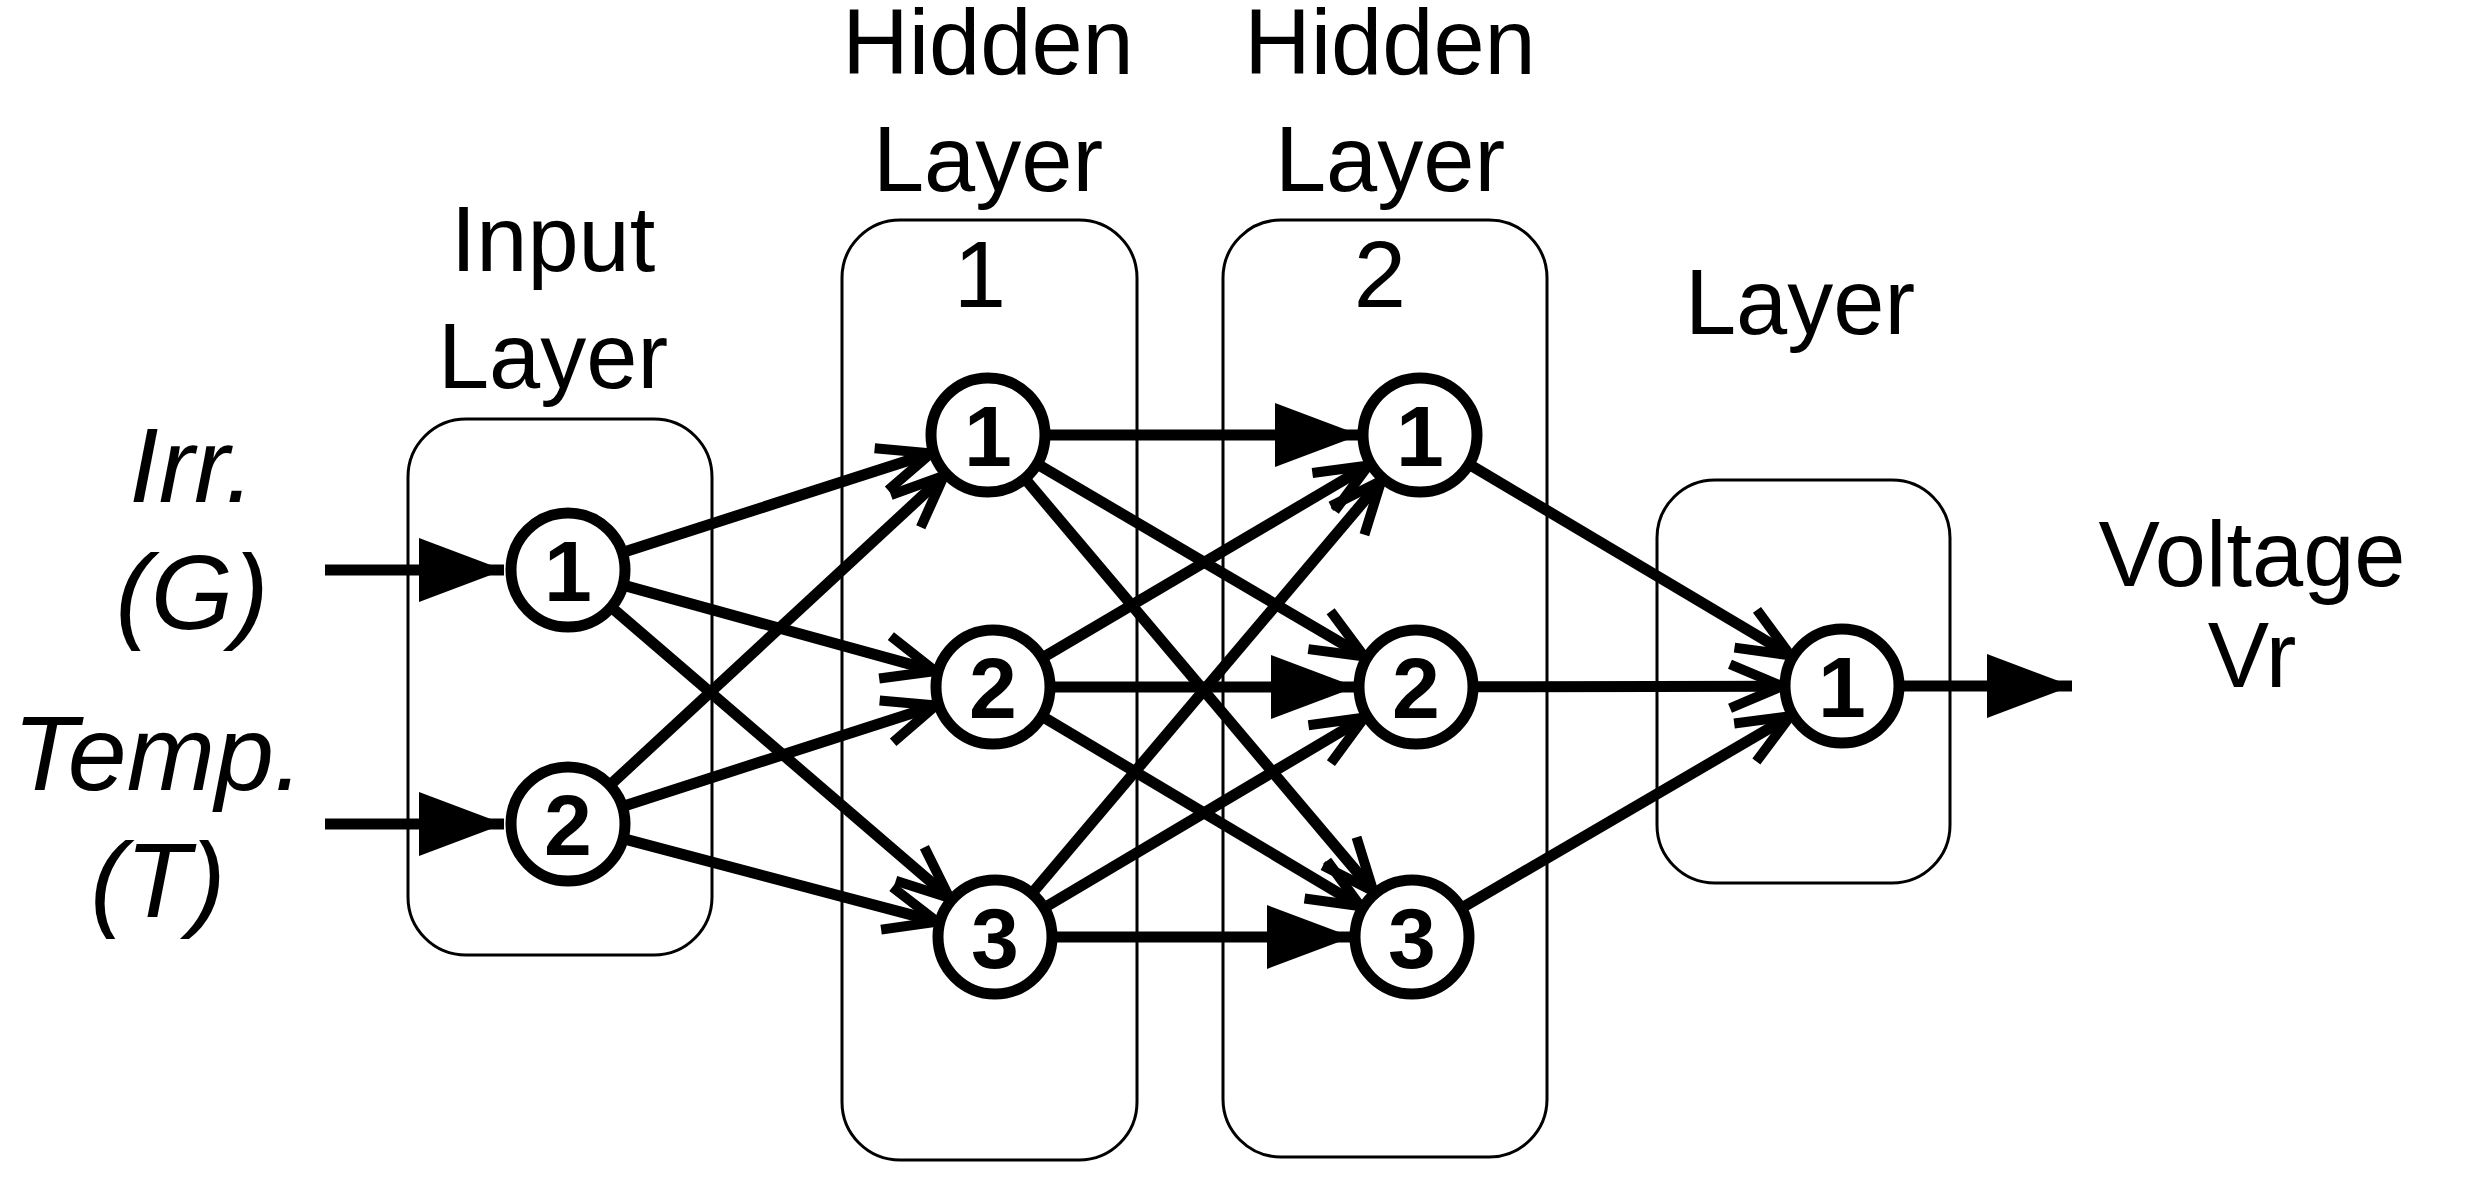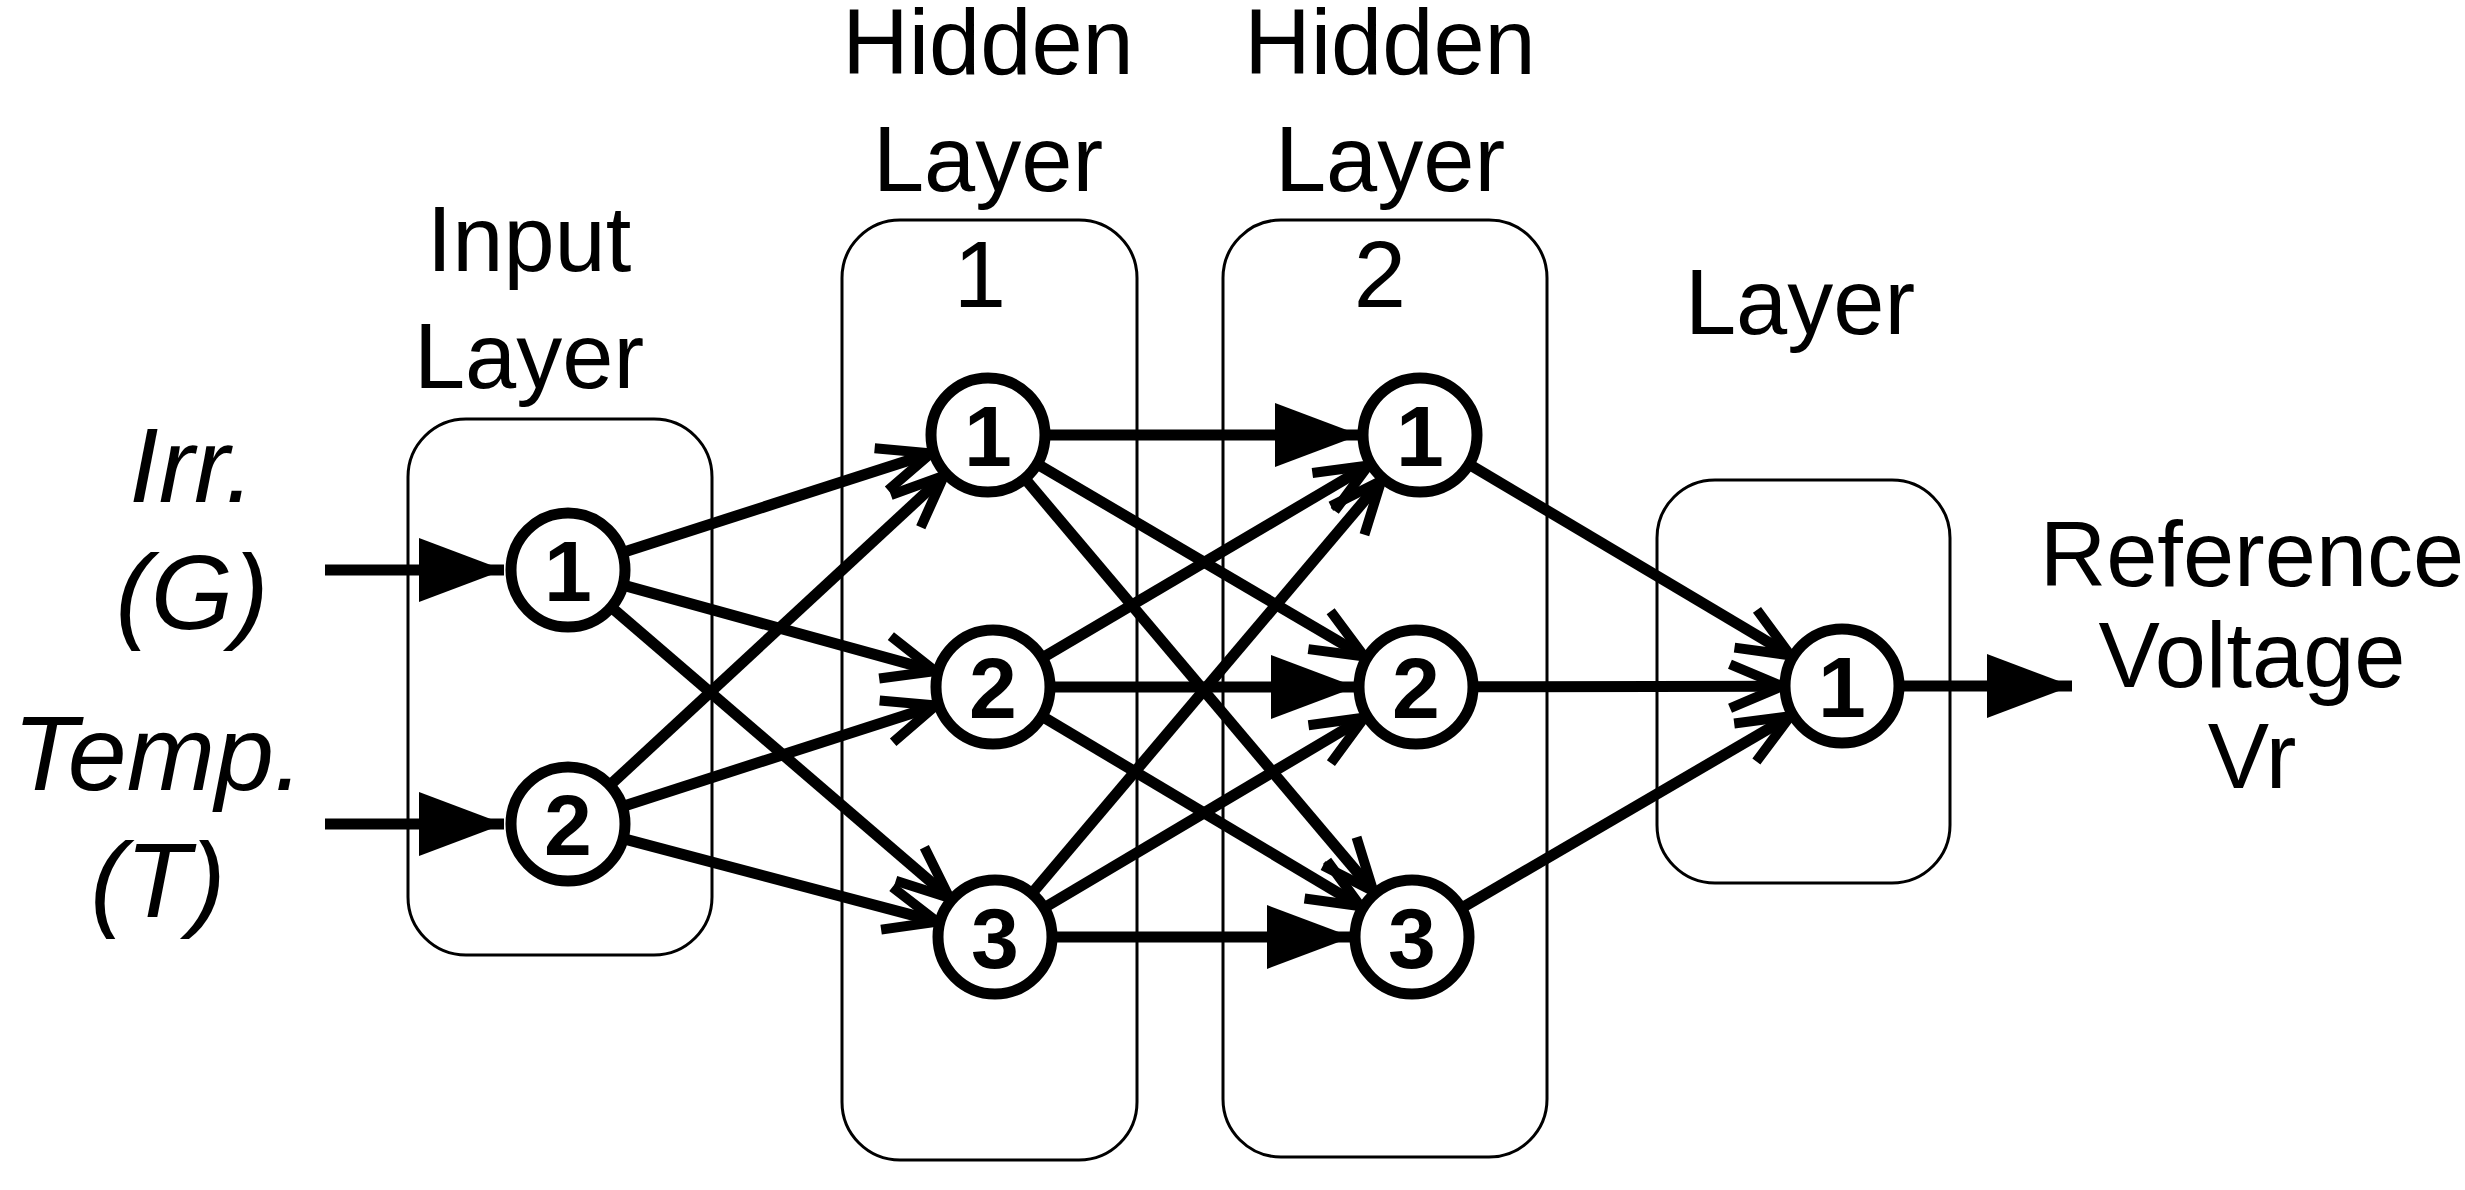--- a/index.html
+++ b/index.html
@@ -36,21 +36,21 @@
     font-size: 92px;
     line-height: 1.27;
   }
   .ref-label {
     font-size: 92px;
     line-height: 1.1;
   }
   
   #label-irr        { left: 192px;  top: 402px; }
   #label-temp       { left: 158px;  top: 690px; }
-  #title-input      { left: 529px;  top: 181px; }
+  #title-input      { left: 553px;  top: 181px; }
   #title-hidden1    { left: 988px;  top: -16px; }
   #title-hidden2    { left: 1390px; top: -16px; }
   #title-output     { left: 1800px; top: 244px; }
   #label-reference  { left: 2252px; top: 504px; }
 </style>
 </head>
 <body>
 
 <div class="canvas">
 
@@ -137,18 +137,17 @@
   </div>
   <div class="label layer-title" id="title-hidden2">
     <div>Hidden</div>
     <div>Layer</div>
   </div>
   <div class="label layer-title" id="title-output">
     <div>Layer</div>
   </div>
 
   <div class="label ref-label" id="label-reference">
-    <div>Reference</div>
     <div>Voltage</div>
     <div>Vr</div>
   </div>
 
 </div>
 
 </body></html>

